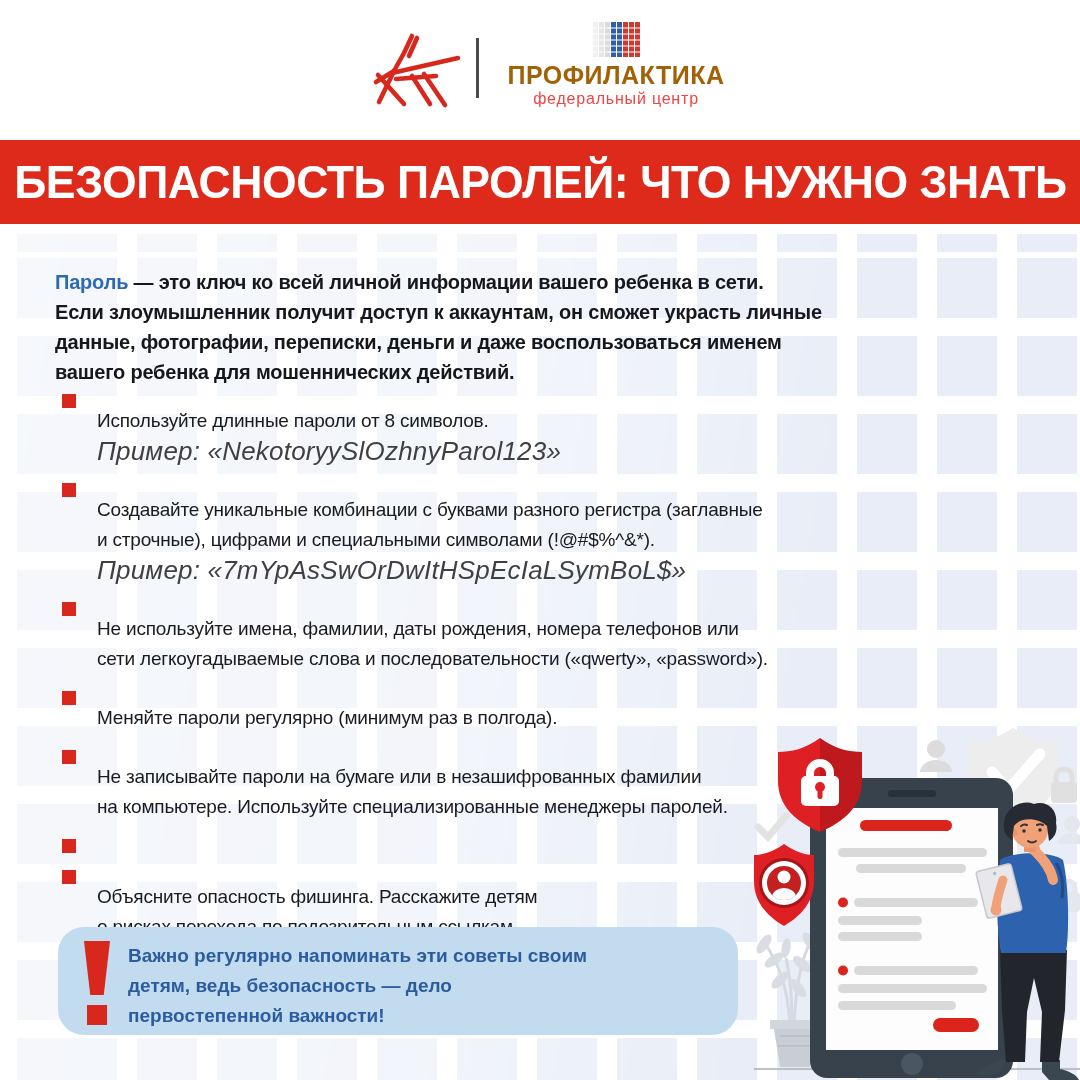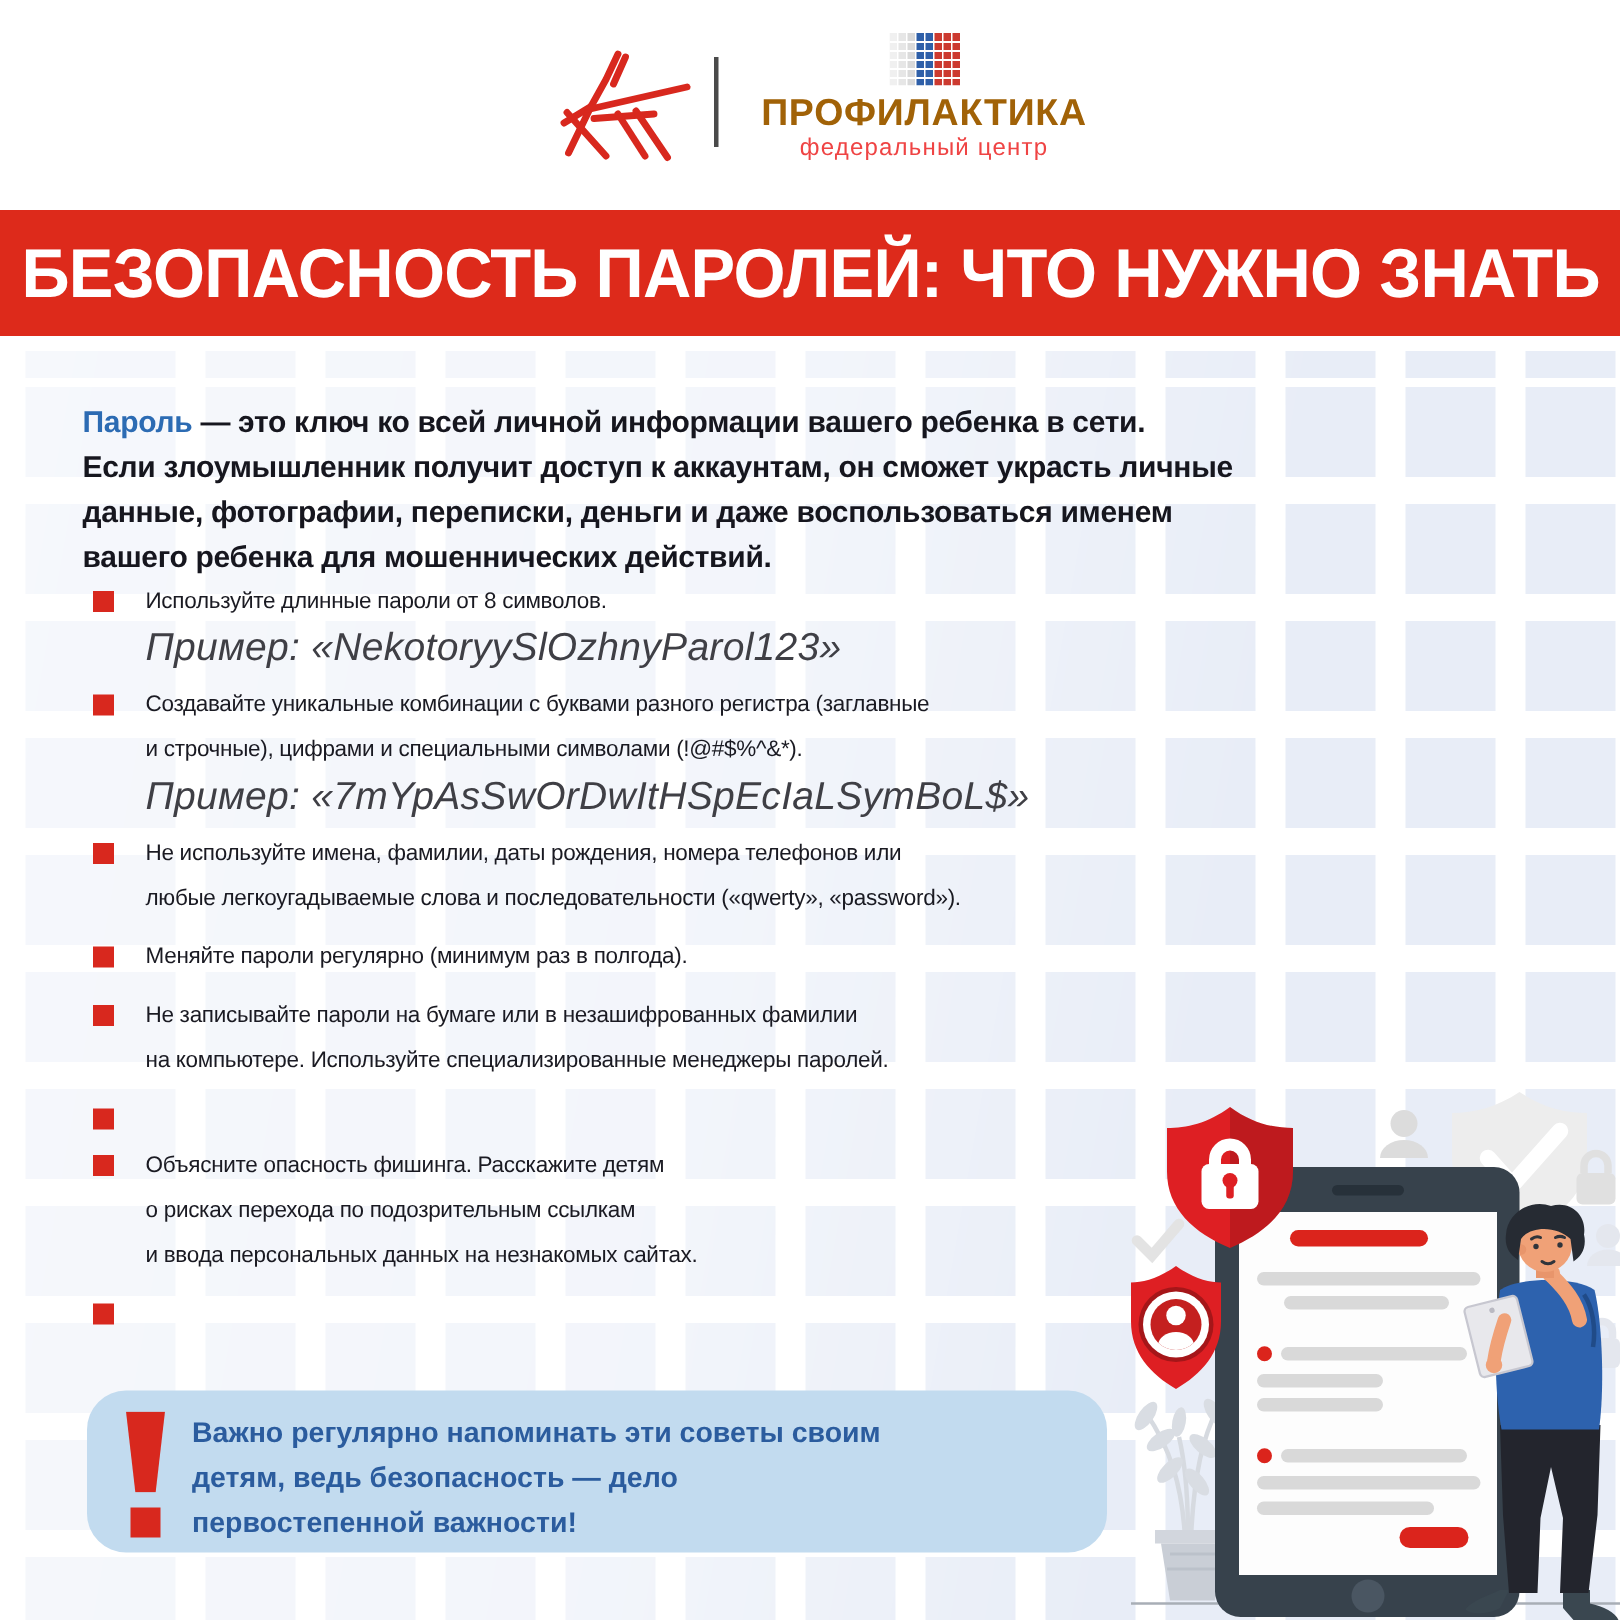--- a/index.html
+++ b/index.html
@@ -31,21 +31,21 @@
                 letter-spacing:-.5px;transform:scaleX(.97);transform-origin:center;}
   
   .intro{position:absolute;left:55px;top:247px;width:985px;
          font-size:20px;font-weight:bold;line-height:30px;color:#16161E;
          white-space:pre-line;letter-spacing:-.2px;}
   .intro .lead{color:#2C6BB3;}
   
   .tips{position:absolute;left:62px;top:386px;width:995px;list-style:none;margin:0;padding:0;}
   .tip{display:flex;margin:0 0 9px 0;}
   .tip-bullet{flex:0 0 14px;width:14px;height:14px;margin:8px 21px 0 0;background:#D8281E;}
-  .tip-text{font-size:15px;line-height:30px;color:#1A1A22;white-space:pre-line;letter-spacing:-.2px;}
+  .tip-text{font-size:19px;line-height:30px;color:#1A1A22;white-space:pre-line;letter-spacing:-.2px;margin-top:20px;}
   .tip-example{font-size:26px;line-height:30px;color:#3F3F45;font-style:italic;font-weight:300;
                white-space:pre-line;letter-spacing:.2px;}
   .tip-example:empty{display:none;}
   
   .callout{position:absolute;left:58px;top:927px;width:680px;height:108px;
            background:#C2DBEF;border-radius:26px;}
   .excl{position:absolute;left:26px;top:14px;width:26px;height:80px;}
   .excl-bar{position:absolute;left:0;top:0;width:26px;height:54px;background:#D8281E;
             clip-path:polygon(0 0,100% 0,76% 100%,24% 100%);}
   .excl-dot{position:absolute;left:3px;top:64px;width:20px;height:20px;background:#D8281E;}
@@ -119,21 +119,21 @@
       <div>
           <div class="tip-text">Создавайте уникальные комбинации с буквами разного регистра (заглавные
 и строчные), цифрами и специальными символами (!@#$%^&amp;*).</div>
            <div class="tip-example">Пример: «7mYpAsSwOrDwItHSpEcIaLSymBoL$»</div>
         </div>
     </li>
     <li class="tip">
       <span class="tip-bullet"></span>
       <div>
           <div class="tip-text">Не используйте имена, фамилии, даты рождения, номера телефонов или
-любые легкоугадываемые слова и последовательности («qwerty», «password»).</div>
+сети легкоугадываемые слова и последовательности («qwerty», «password»).</div>
            </div>
     </li>
     <li class="tip">
       <span class="tip-bullet"></span>
       <div>
           <div class="tip-text">Меняйте пароли регулярно (минимум раз в полгода).</div>
            </div>
     </li>
     <li class="tip">
       <span class="tip-bullet"></span>

